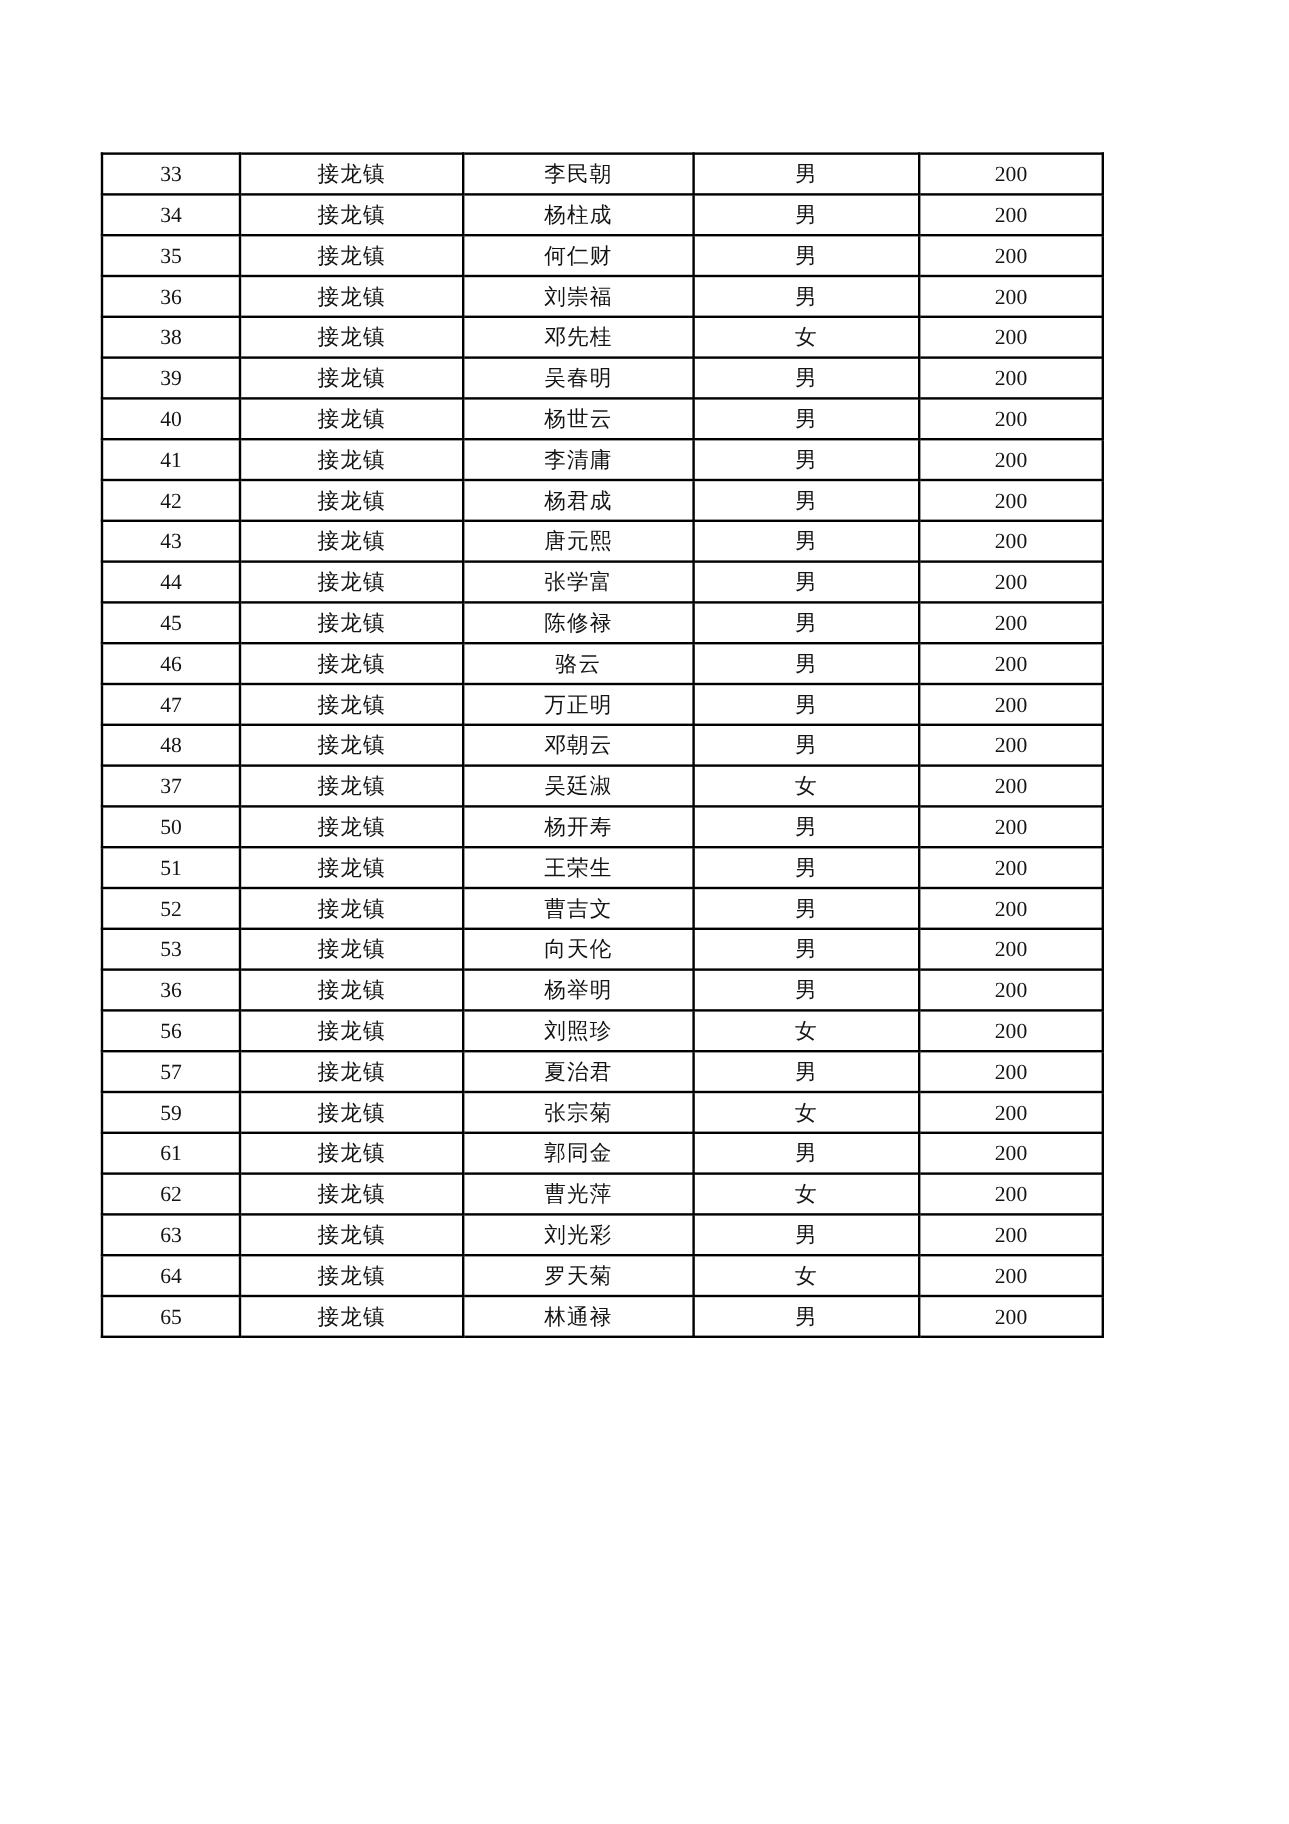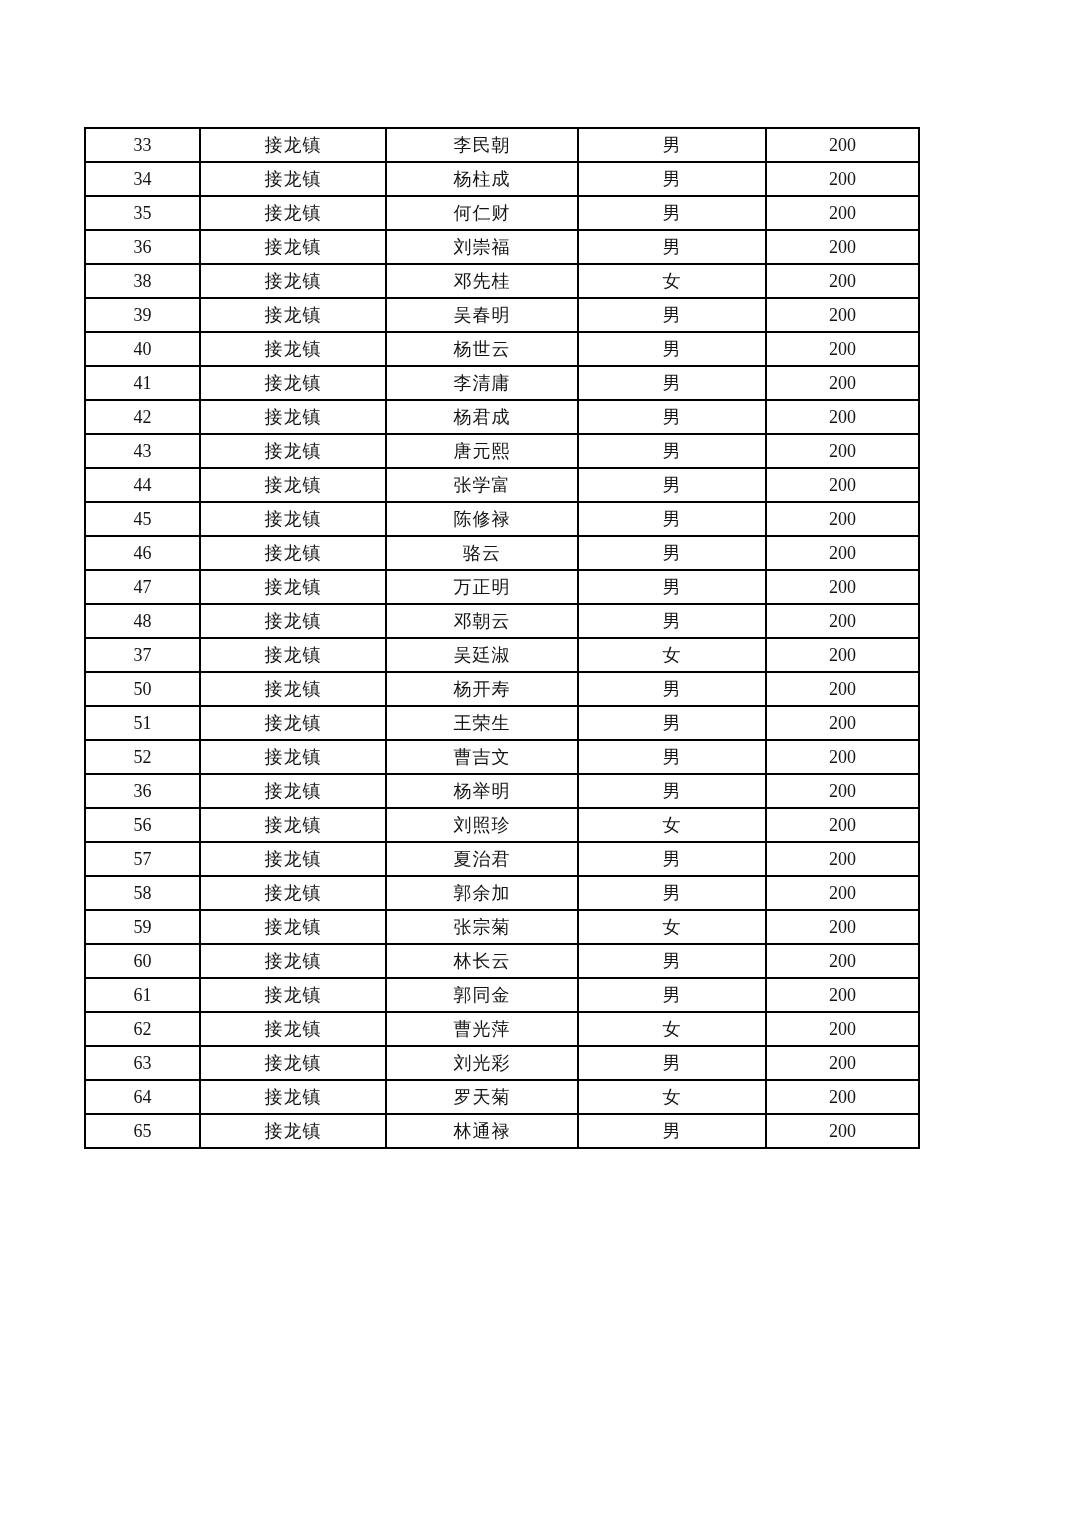--- a/index.html
+++ b/index.html
@@ -181,20 +181,27 @@
           <td class="num">200</td>
         </tr>
         <tr>
           <td class="num">52</td>
           <td class="cjk">接龙镇</td>
           <td class="cjk">曹吉文</td>
           <td class="cjk">男</td>
           <td class="num">200</td>
         </tr>
         <tr>
+          <td class="num">53</td>
+          <td class="cjk">接龙镇</td>
+          <td class="cjk">向天伦</td>
+          <td class="cjk">男</td>
+          <td class="num">200</td>
+        </tr>
+        <tr>
           <td class="num">36</td>
           <td class="cjk">接龙镇</td>
           <td class="cjk">杨举明</td>
           <td class="cjk">男</td>
           <td class="num">200</td>
         </tr>
         <tr>
           <td class="num">56</td>
           <td class="cjk">接龙镇</td>
           <td class="cjk">刘照珍</td>
@@ -202,38 +209,24 @@
           <td class="num">200</td>
         </tr>
         <tr>
           <td class="num">57</td>
           <td class="cjk">接龙镇</td>
           <td class="cjk">夏治君</td>
           <td class="cjk">男</td>
           <td class="num">200</td>
         </tr>
         <tr>
-          <td class="num">58</td>
-          <td class="cjk">接龙镇</td>
-          <td class="cjk">郭余加</td>
-          <td class="cjk">男</td>
-          <td class="num">200</td>
-        </tr>
-        <tr>
           <td class="num">59</td>
           <td class="cjk">接龙镇</td>
           <td class="cjk">张宗菊</td>
           <td class="cjk">女</td>
-          <td class="num">200</td>
-        </tr>
-        <tr>
-          <td class="num">60</td>
-          <td class="cjk">接龙镇</td>
-          <td class="cjk">林长云</td>
-          <td class="cjk">男</td>
           <td class="num">200</td>
         </tr>
         <tr>
           <td class="num">61</td>
           <td class="cjk">接龙镇</td>
           <td class="cjk">郭同金</td>
           <td class="cjk">男</td>
           <td class="num">200</td>
         </tr>
         <tr>

